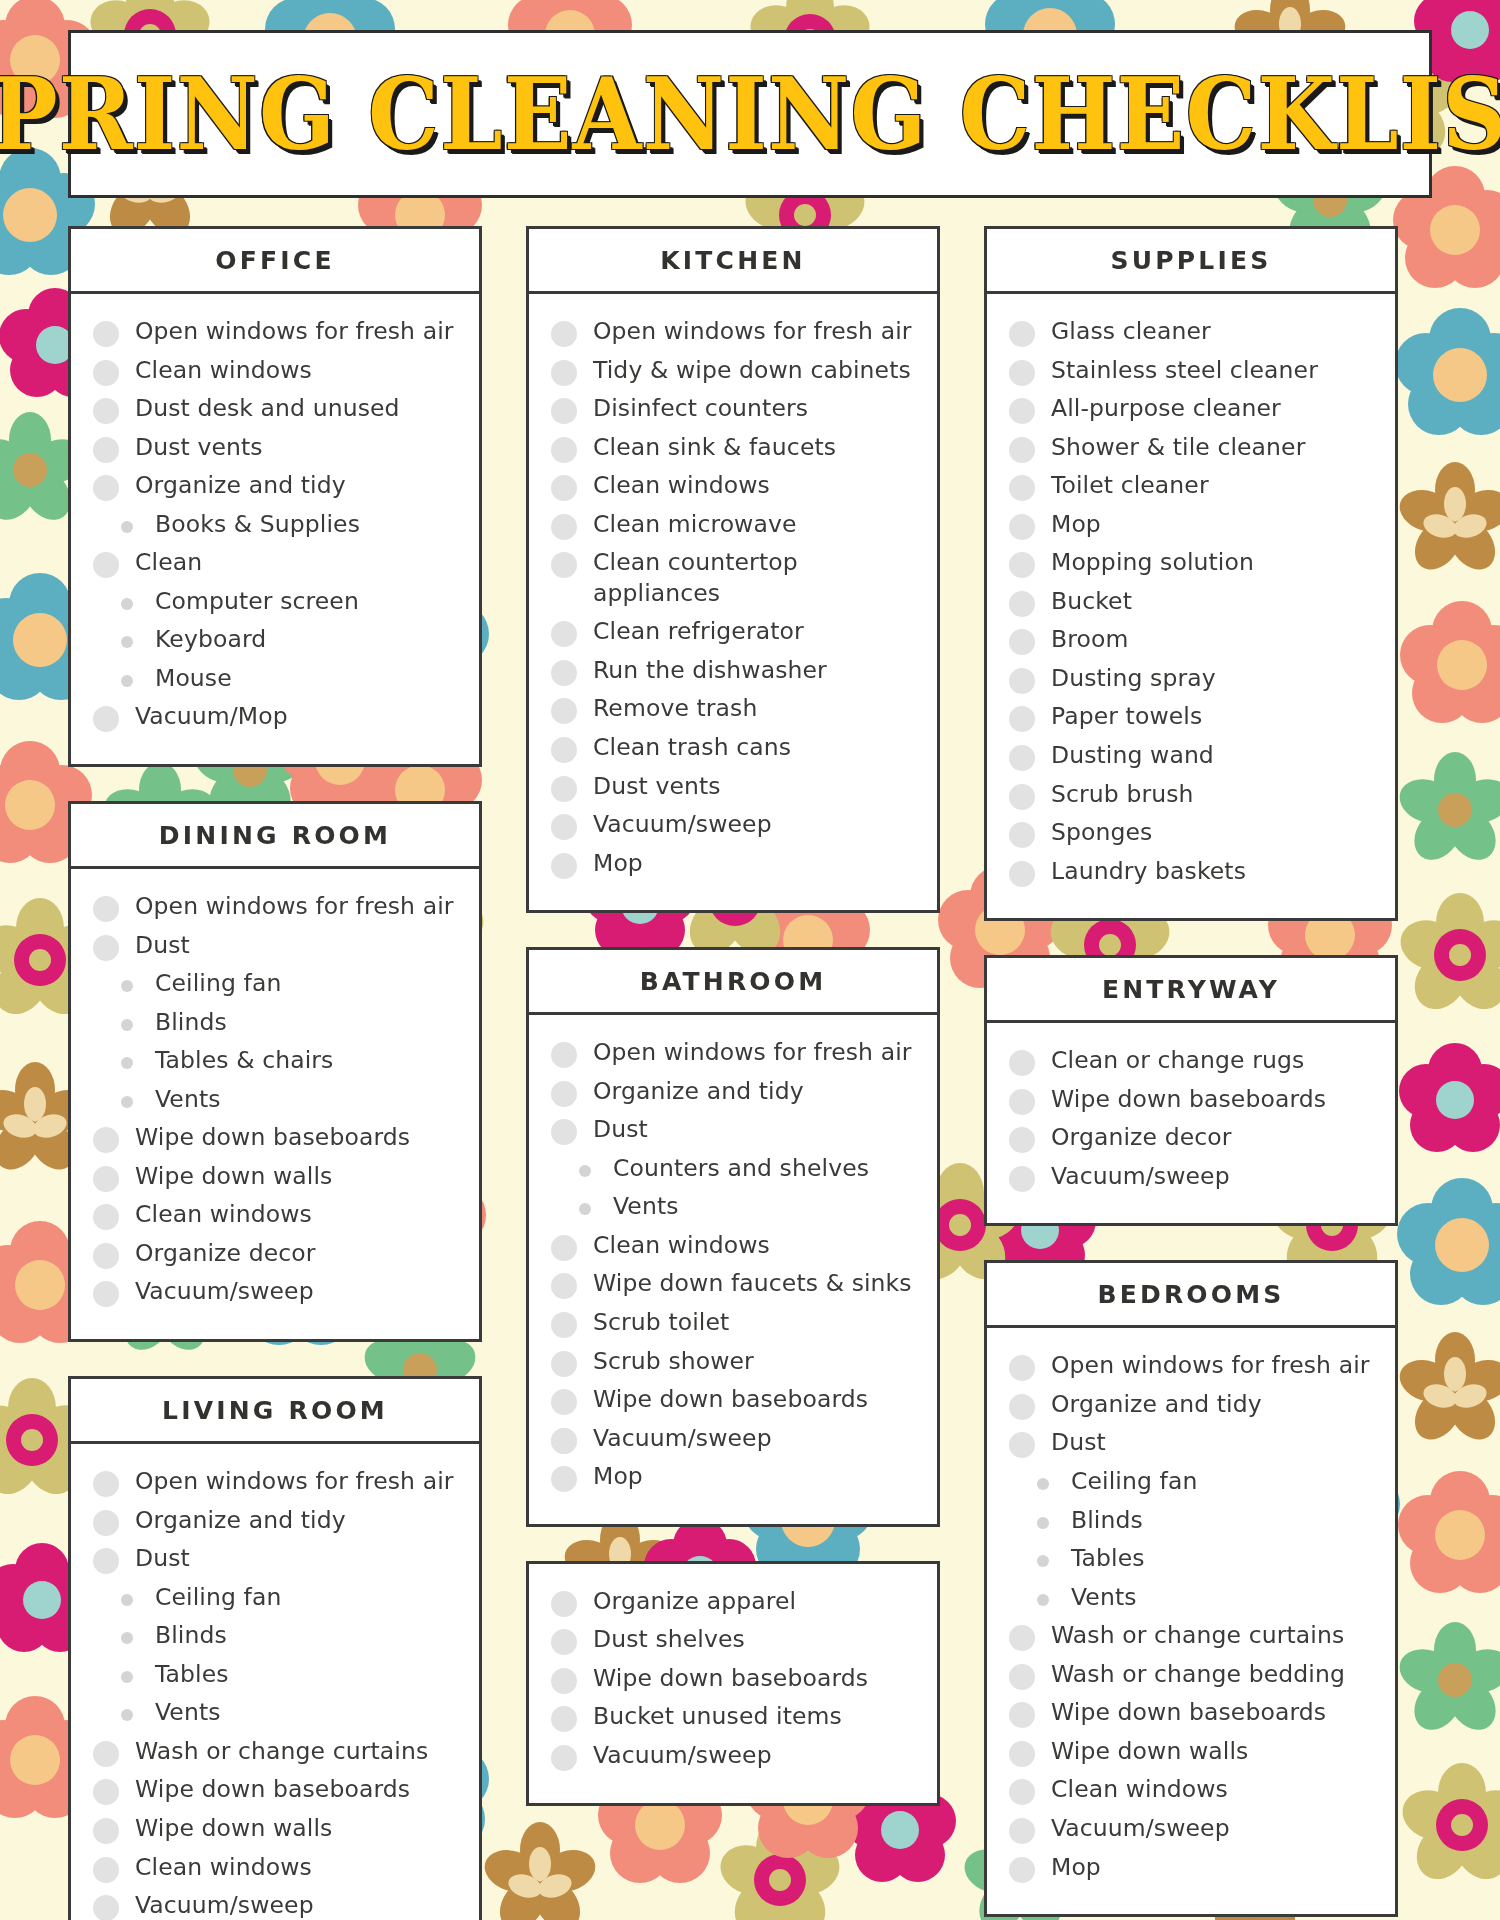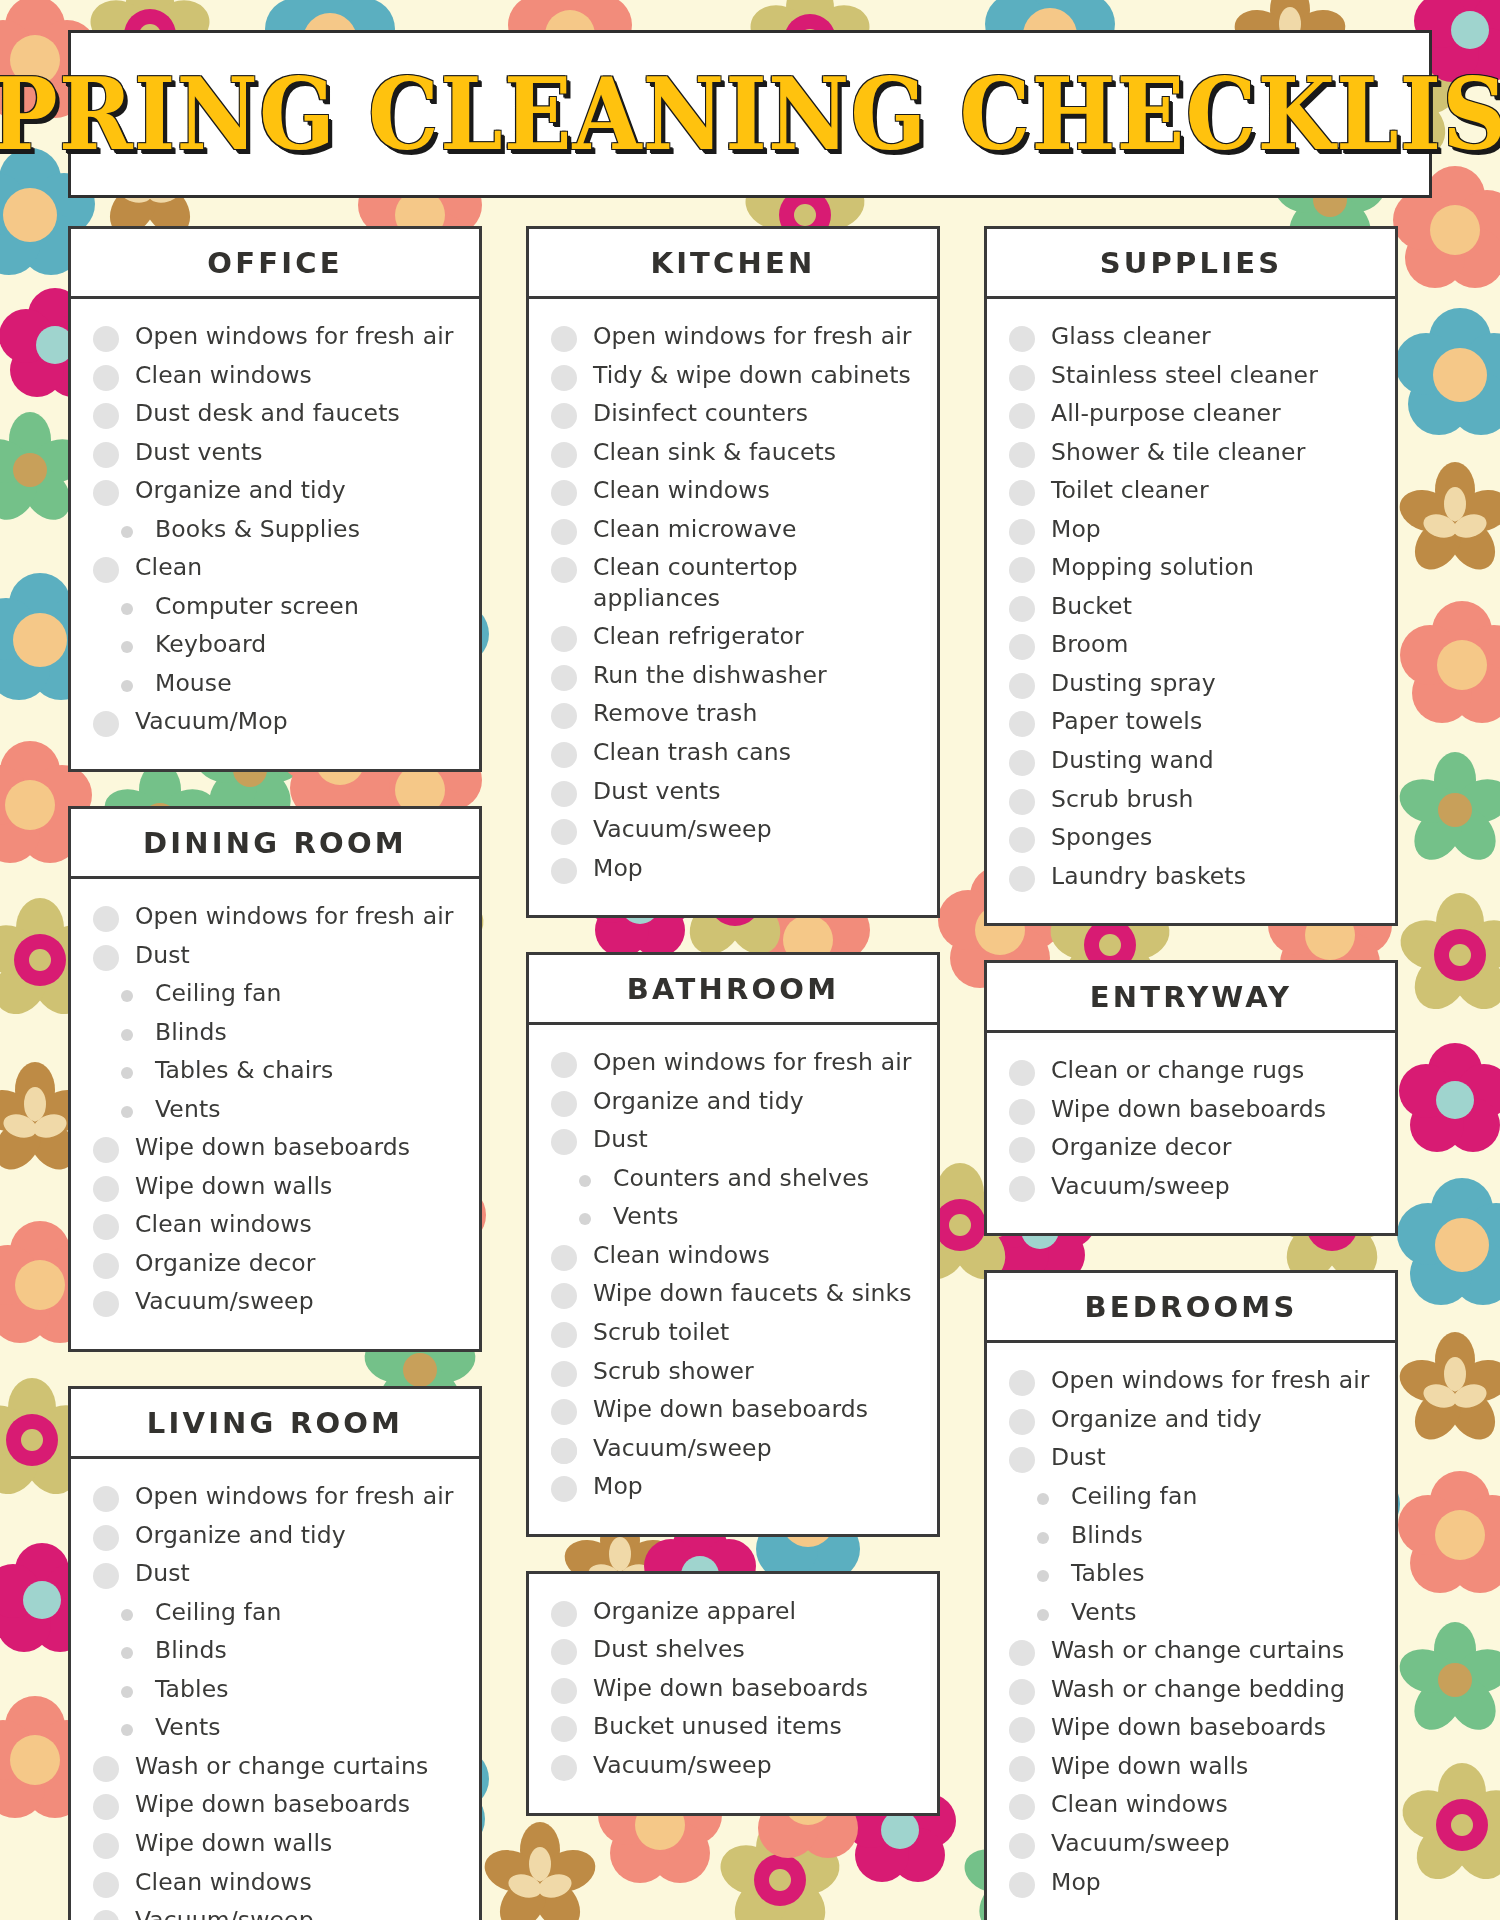--- a/index.html
+++ b/index.html
@@ -63,21 +63,21 @@
     background:#ffffff;
     border:3px solid #3a3a3a;
     margin-bottom:34px;
   }
   .card-header{
     border-bottom:3px solid #3a3a3a;
     padding:17px 10px 16px 10px;
     text-align:center;
   }
   .card-title{
-    font-size:29px;
+    font-size:25px;
     font-weight:700;
     letter-spacing:3.2px;
     color:#33322f;
     text-transform:uppercase;
   }
   .card-body{ padding:22px 18px 24px 22px;border-radius:17px; }
 
   ul.items{ list-style:none; margin:0; padding:0; }
 
   li.item{
@@ -289,21 +289,21 @@
   <div class="columns" id="columns-root">
       <div class="col">
         <div class="card">
           <div class="card-header">
             <div class="card-title">OFFICE</div>
           </div>
           <div class="card-body">
             <ul class="items">
               <li class="item"><span class="bullet"></span><span>Open windows for fresh air</span></li>
               <li class="item"><span class="bullet"></span><span>Clean windows</span></li>
-              <li class="item"><span class="bullet"></span><span>Dust desk and faucets</span></li>
+              <li class="item"><span class="bullet"></span><span>Dust desk and unused</span></li>
               <li class="item"><span class="bullet"></span><span>Dust vents</span></li>
               <li class="item"><span class="bullet"></span><span>Organize and tidy</span></li>
               <li class="item sub"><span class="bullet"></span><span>Books &amp; Supplies</span></li>
               <li class="item"><span class="bullet"></span><span>Clean</span></li>
               <li class="item sub"><span class="bullet"></span><span>Computer screen</span></li>
               <li class="item sub"><span class="bullet"></span><span>Keyboard</span></li>
               <li class="item sub"><span class="bullet"></span><span>Mouse</span></li>
               <li class="item"><span class="bullet"></span><span>Vacuum/Mop</span></li>
             </ul>
           </div>

